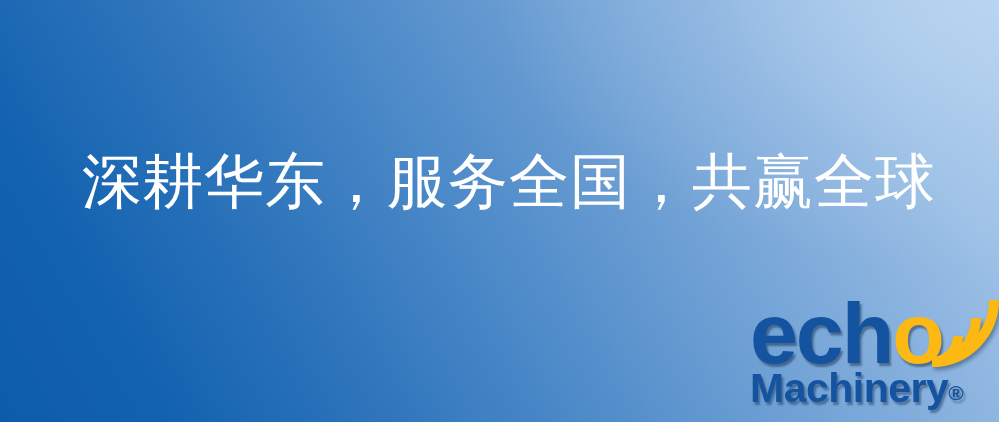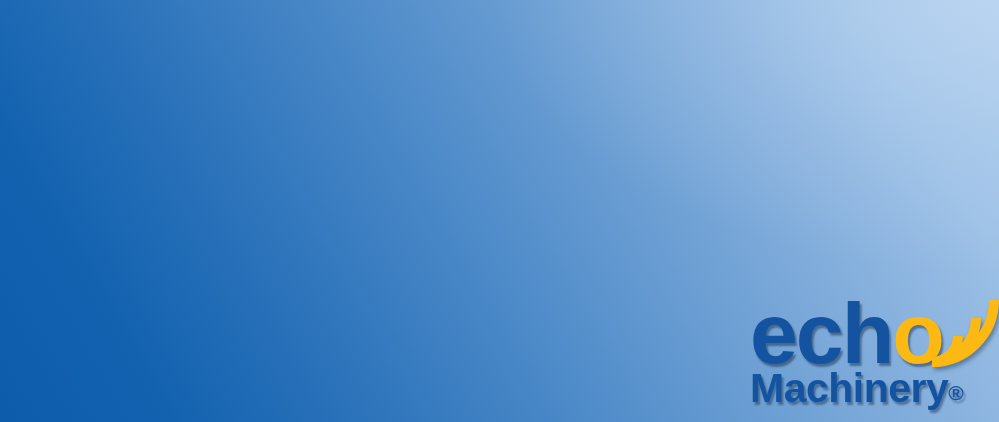--- a/index.html
+++ b/index.html
@@ -123,20 +123,21 @@
     letter-spacing: 0;
   }
 </style>
 </head>
 <body>
 
 <div id="banner">
 
   <div id="banner-sheen"></div>
 
+  <div id="headline">深耕华东，服务全国，共赢全球</div>
 
 
   <div id="logo">
 
     <div id="logo-wordmark">
 
       <div id="logo-echo-text"><span>ech</span><span class="gold-o">o</span></div>
 
       <svg id="logo-arcs" viewBox="0 0 74 74">
         <g fill="none" stroke="#fdb913" stroke-linecap="butt">

